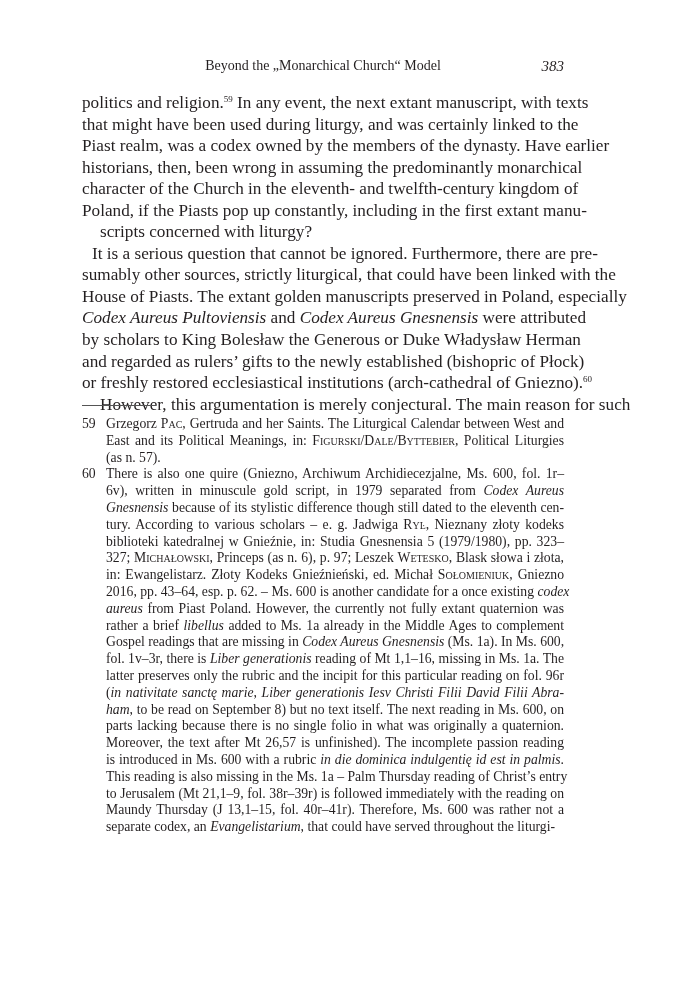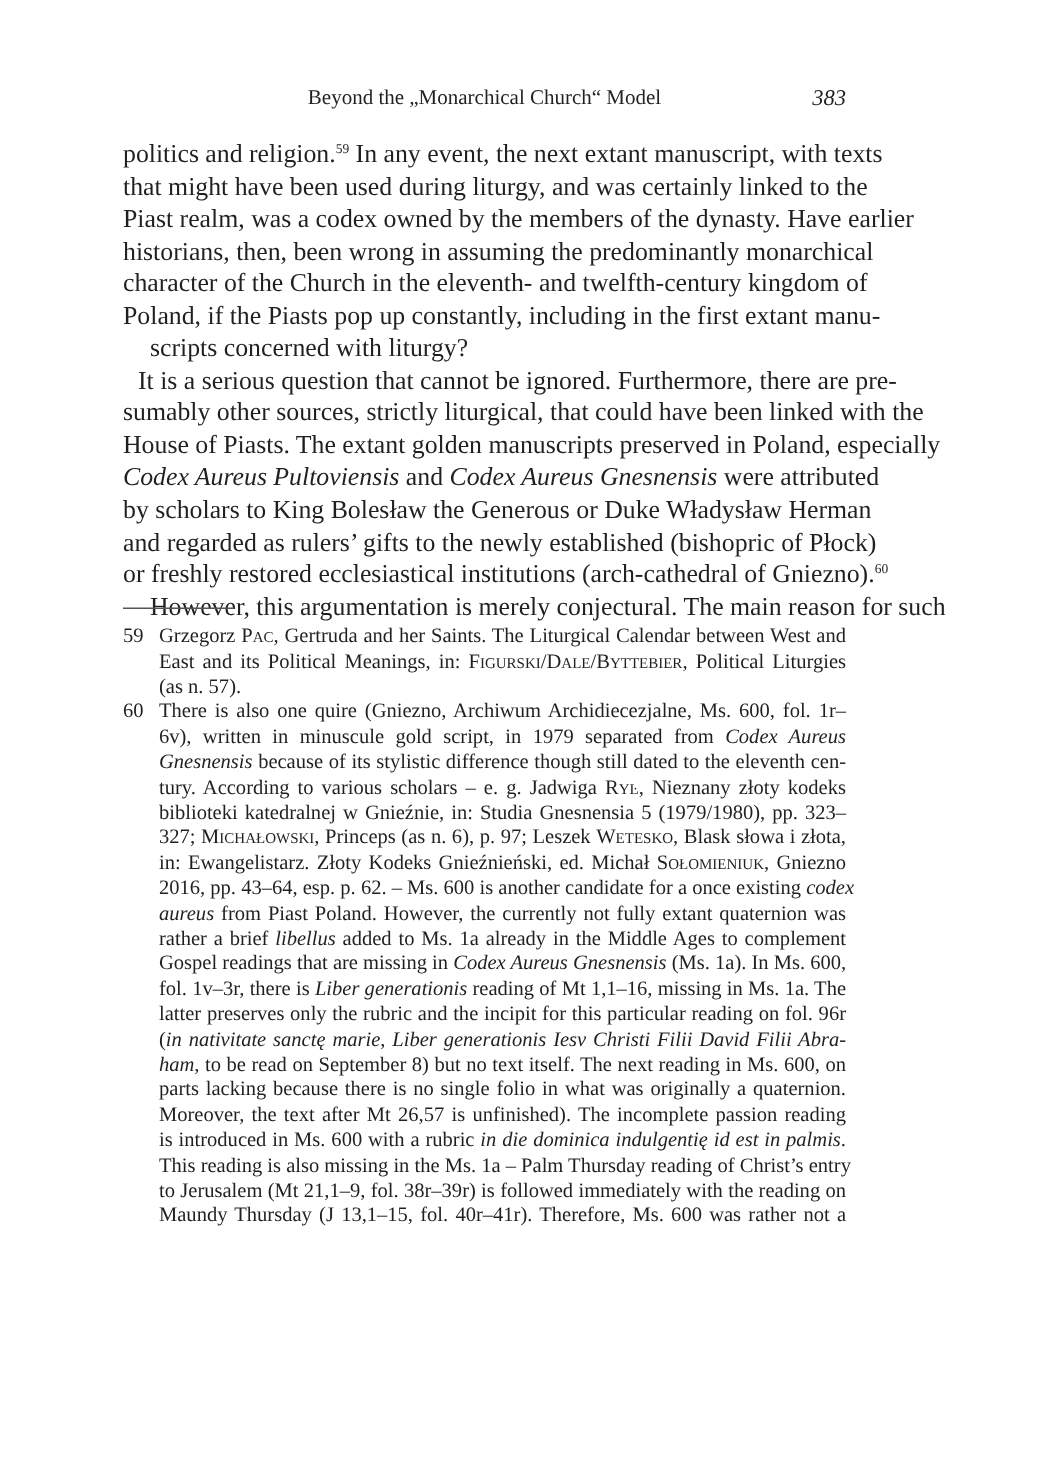--- a/index.html
+++ b/index.html
@@ -78,15 +78,16 @@
         <span class="line">fol. 1v–3r, there is <span class="it">Liber generationis</span> reading of Mt 1,1–16, missing in Ms. 1a. The</span>
         <span class="line">latter preserves only the rubric and the incipit for this particular reading on fol. 96r</span>
         <span class="line">(<span class="it">in nativitate sanctę marie</span>, <span class="it">Liber generationis Iesv Christi Filii David Filii Abra-</span></span>
         <span class="line"><span class="it">ham</span>, to be read on September 8) but no text itself. The next reading in Ms. 600, on</span>
         <span class="line">parts lacking because there is no single folio in what was originally a quaternion.</span>
         <span class="line">Moreover, the text after Mt 26,57 is unfinished). The incomplete passion reading</span>
         <span class="line">is introduced in Ms. 600 with a rubric <span class="it">in die dominica indulgentię id est in palmis</span>.</span>
         <span class="line">This reading is also missing in the Ms. 1a – Palm Thursday reading of Christ’s entry</span>
         <span class="line">to Jerusalem (Mt 21,1–9, fol. 38r–39r) is followed immediately with the reading on</span>
         <span class="line">Maundy Thursday (J 13,1–15, fol. 40r–41r). Therefore, Ms. 600 was rather not a</span>
+        <span class="line last">separate codex, an <span class="it">Evangelistarium</span>, that could have served throughout the liturgi-</span>
       </div>
     </div>
 </div>
 
 </body></html>

